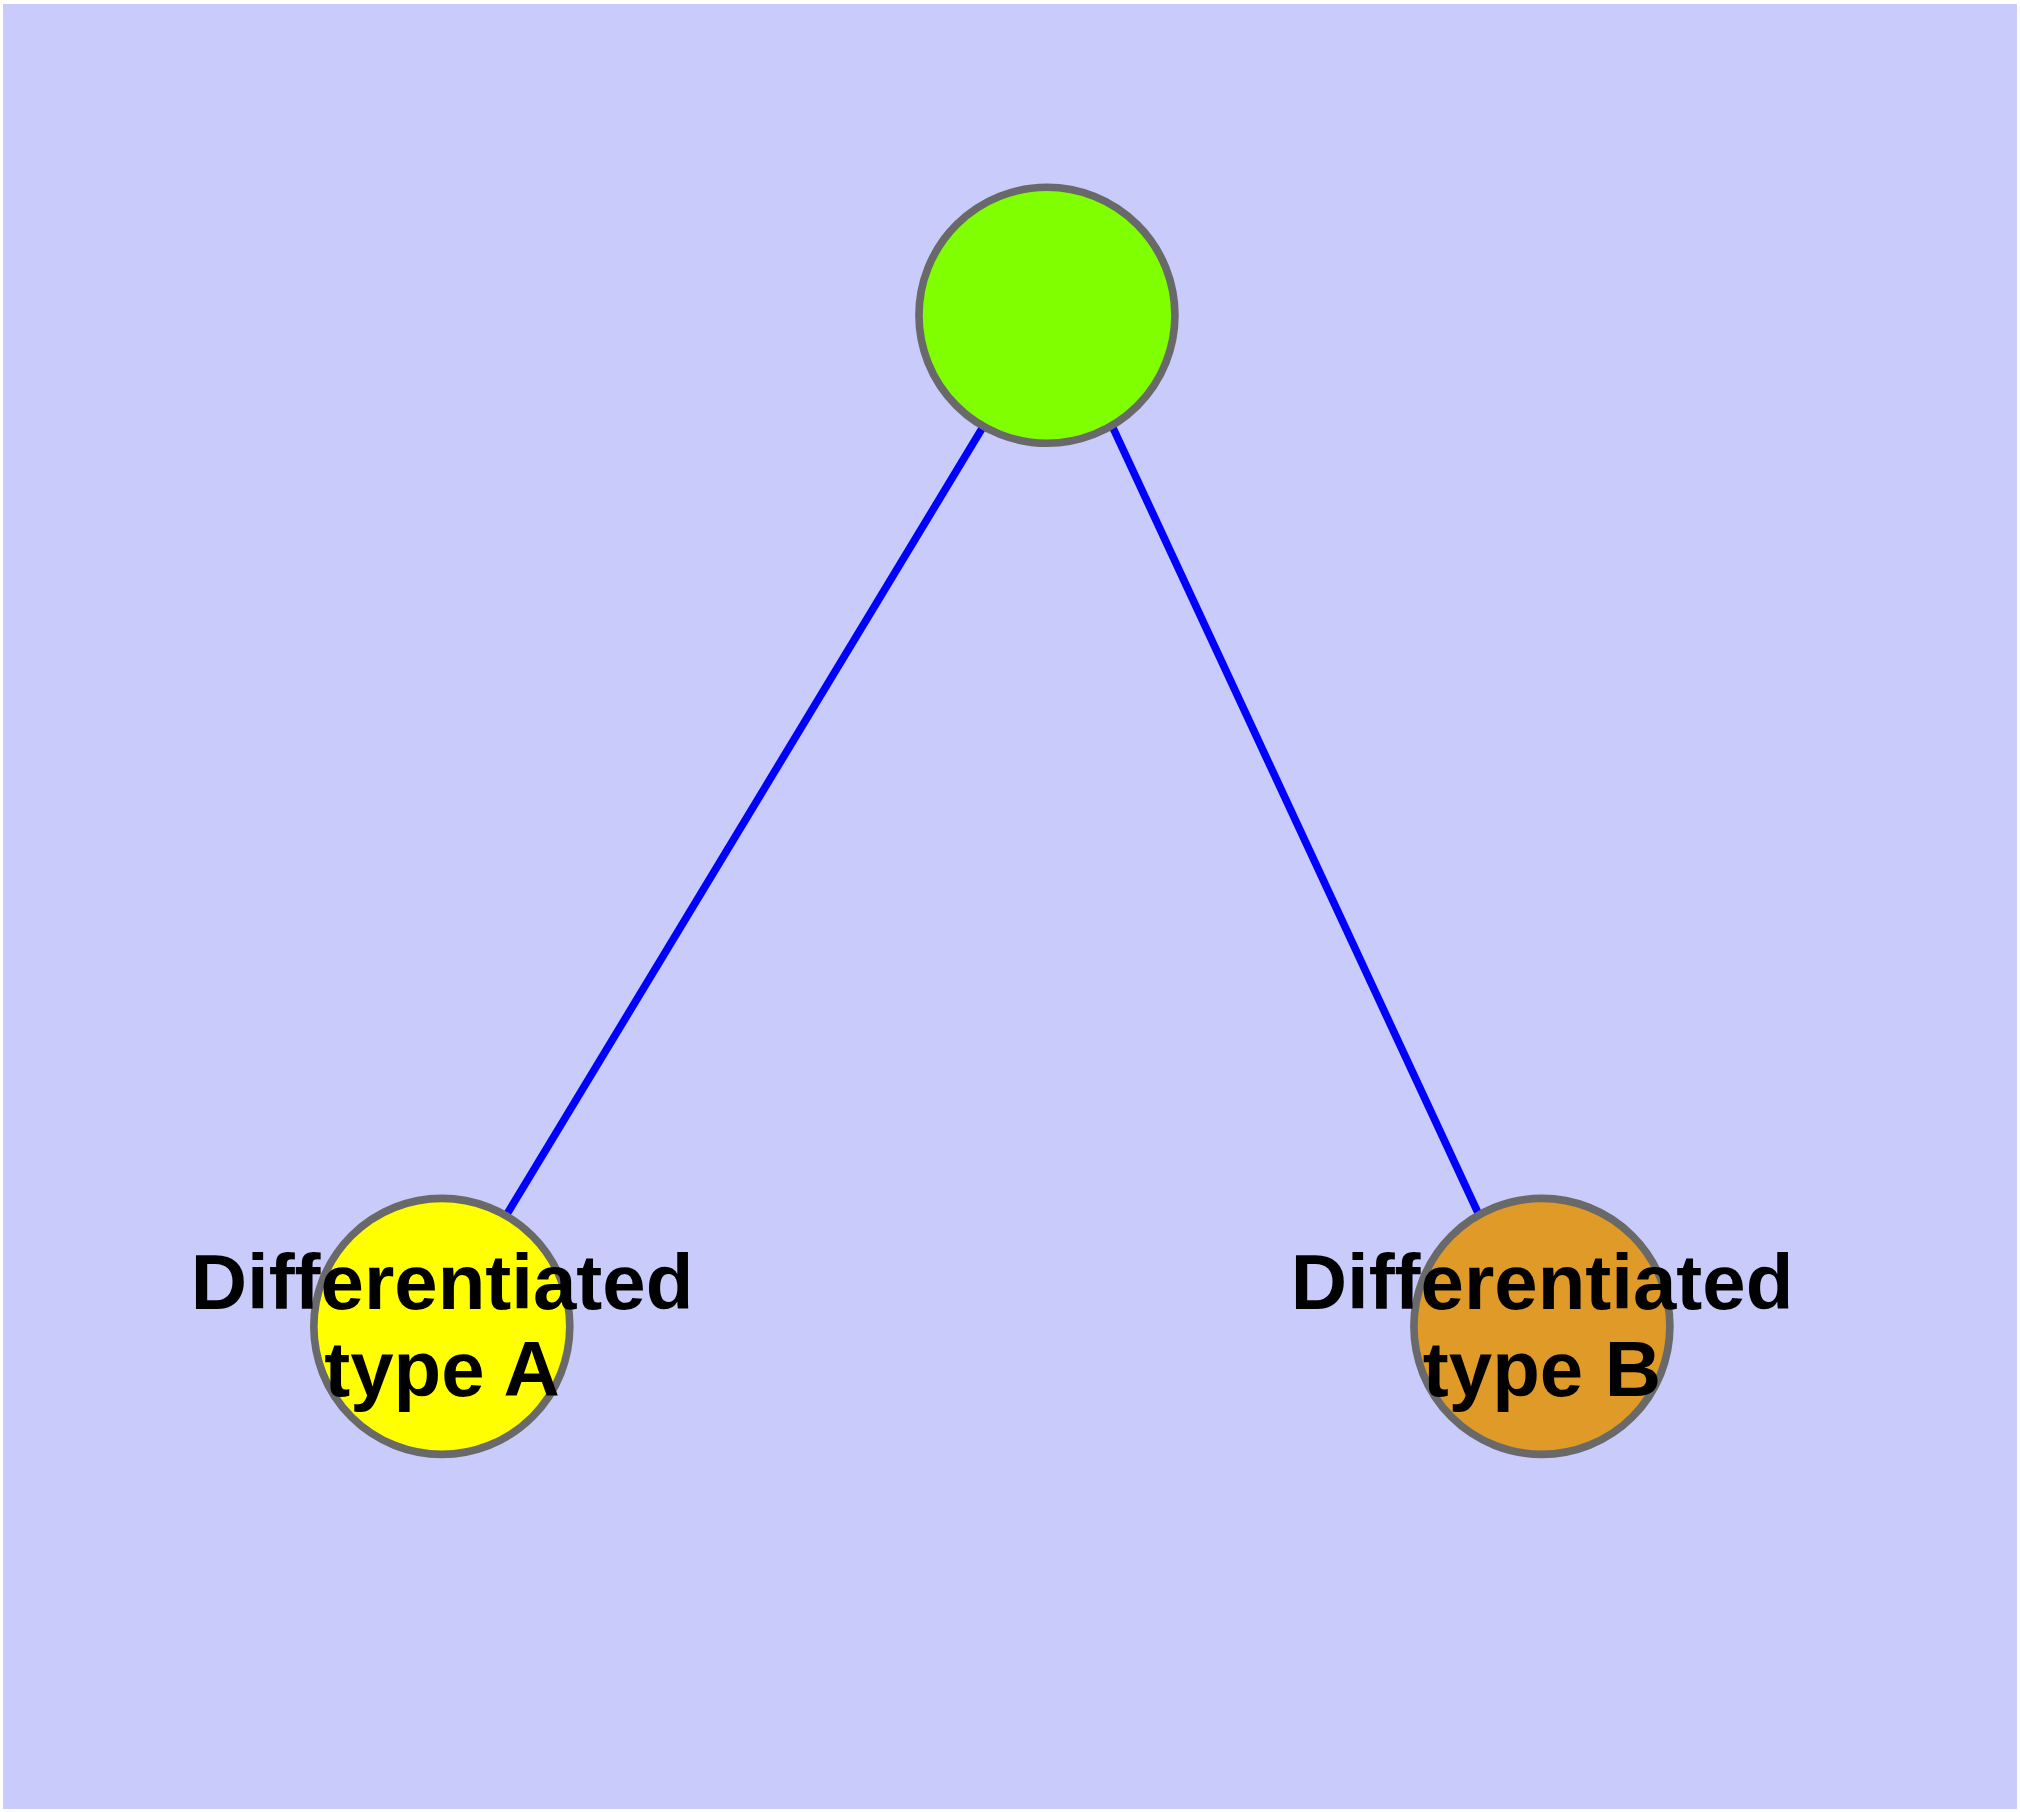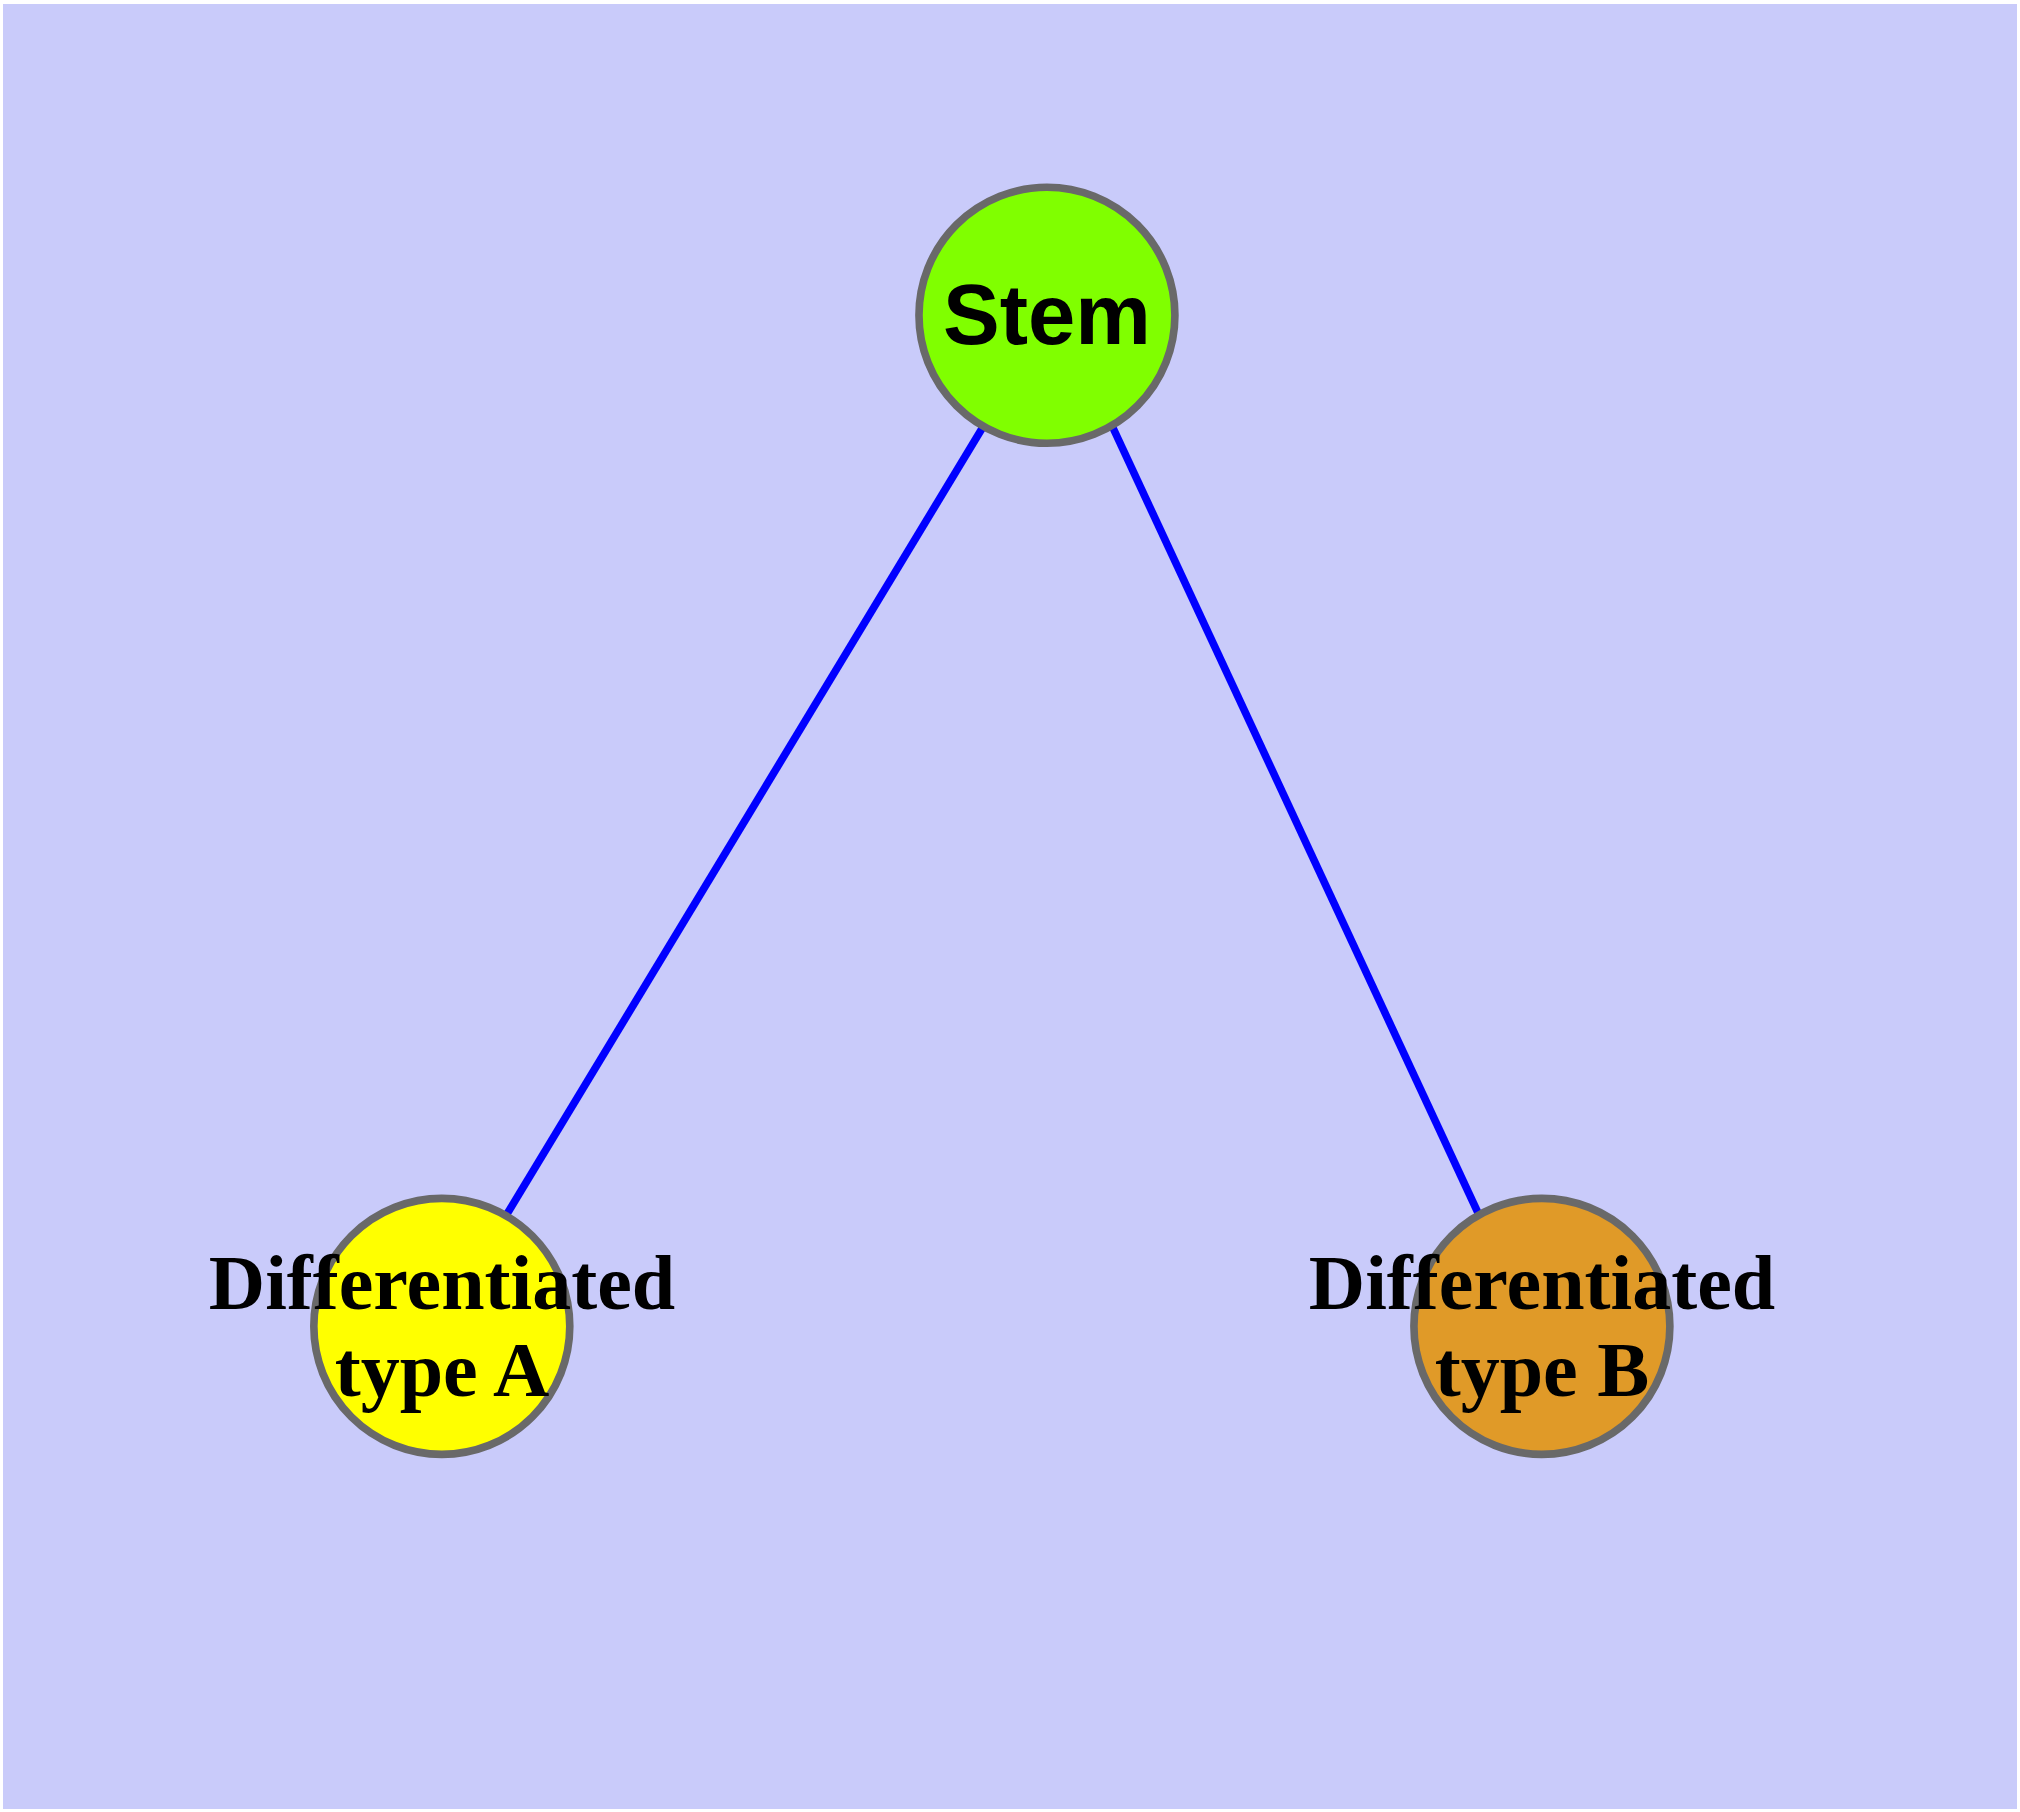--- a/index.html
+++ b/index.html
@@ -38,21 +38,20 @@
     color: #000000;
     white-space: pre;
     line-height: 1.12;
     pointer-events: none;
   }
   .node-label.big {
     font-size: 85px;
   }
   .node-label.multi {
     font-size: 78px;
-    font-family: Liberation Serif, serif;
   }
 </style>
 </head>
 <body>
 
 <div id="stage">
 
   <div id="canvas-bg"></div>
 
   <svg id="graph-svg" viewBox="0 0 2384 2138">
@@ -60,21 +59,20 @@
       <line id="e0" x1="1160" y1="503" x2="597" y2="1434" stroke="#0000ff" stroke-width="9"></line>
       <line id="e1" x1="1313" y1="505" x2="1745" y2="1434" stroke="#0000ff" stroke-width="9"></line>
     </g>
     <g>
       <circle id="n0" cx="1235" cy="372" r="151" fill="#80ff00" stroke="#696969" stroke-width="9"></circle>
       <circle id="n1" cx="521" cy="1565" r="151" fill="#ffff00" stroke="#696969" stroke-width="9"></circle>
       <circle id="n2" cx="1819" cy="1565" r="151" fill="#e09a28" stroke="#696969" stroke-width="9"></circle>
     </g>
   </svg>
 
-  <div class="node-label big" id="l0" style="left: 1047px; top: 315px; font-size: 85px; color: rgb(0, 0, 0);">Stem</div>
 
   <div class="node-label multi" id="l1" style="left: 442px; top: 1326px; font-size: 78px; color: rgb(0, 0, 0);">Differentiated
 type A</div>
 
   <div class="node-label multi" id="l2" style="left: 1542px; top: 1326px; font-size: 78px; color: rgb(0, 0, 0);">Differentiated
 type B</div>
 
 </div>
 
 

